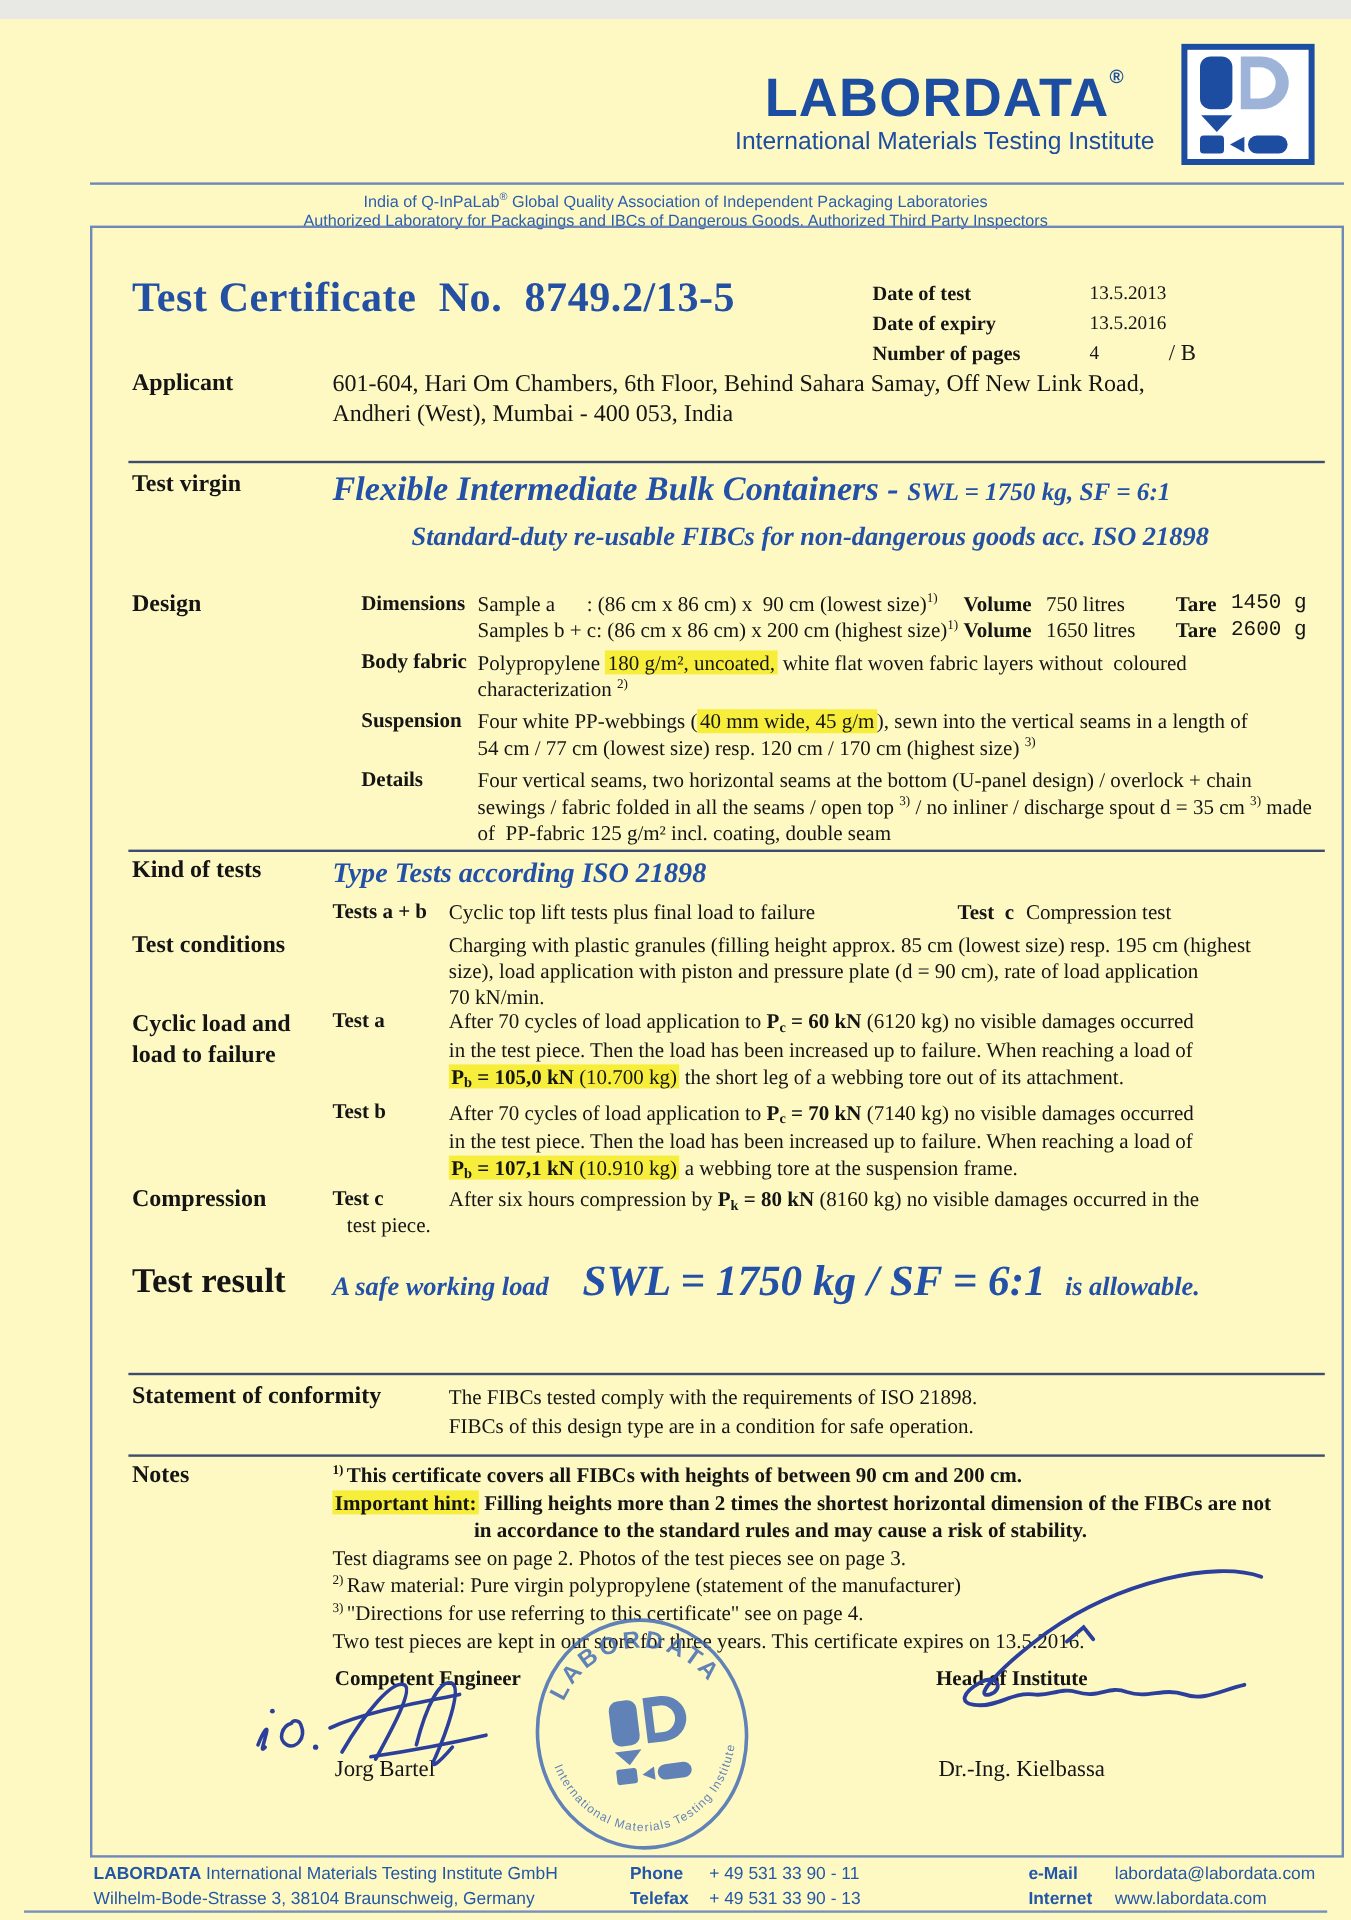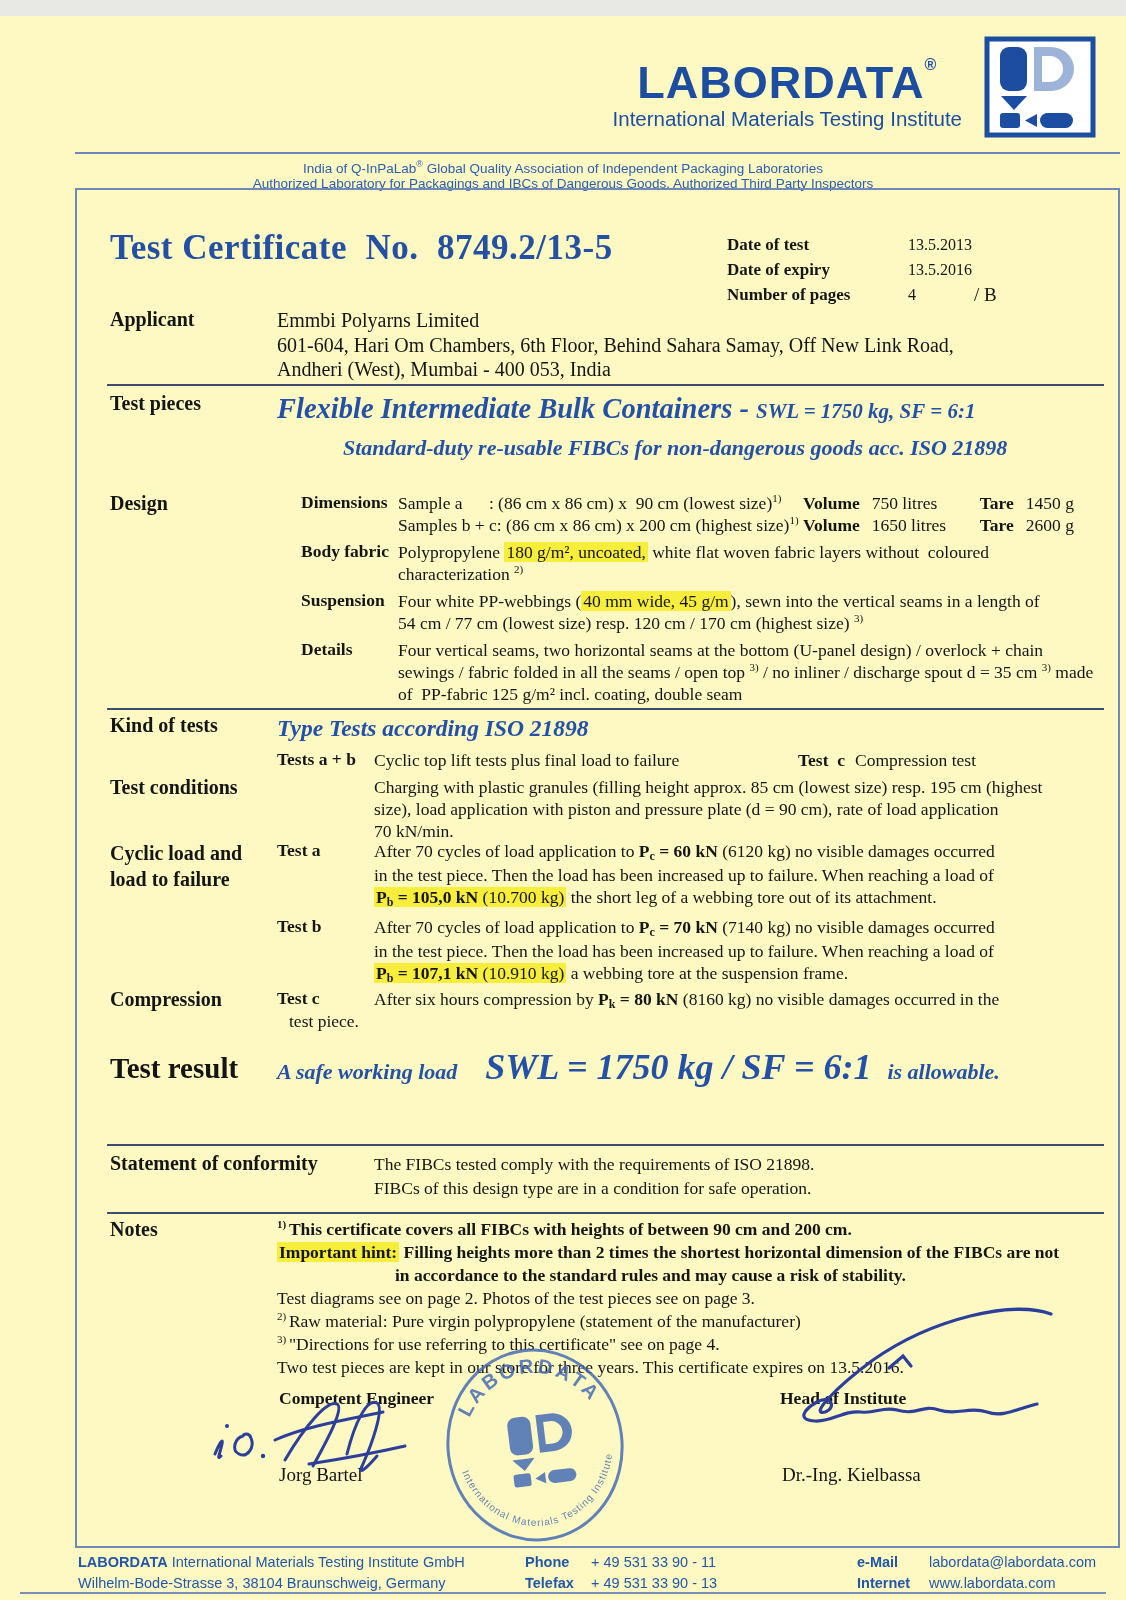--- a/index.html
+++ b/index.html
@@ -54,21 +54,21 @@
   .tp-type .tlabel{font-weight:bold;}
   .tp-type .tvalue{margin-left:9px;}
 
   
   .design{top:302px;display:grid;grid-template-columns:167px 1fr;gap:24px;}
   .subrow{display:grid;grid-template-columns:97px 1fr;margin-bottom:5px;}
   .dim-line{display:flex;}
   .dim-text{width:399px;}
   .lbl-inline{font-weight:bold;}
   .vol-val{margin-left:12px;width:98px;}
-  .tare-val{margin-left:12px;}
+  .tare-val{margin-left:12px;font-family:Liberation Mono, monospace;}
   .gap6{margin-left:6px;}
   .gap10{margin-left:10px;}
 
   
   .kind{top:524px;display:grid;grid-template-columns:167px 1fr;}
   .kind-h{color:#2451a8;font-style:italic;font-weight:bold;font-size:23.5px;line-height:28px;}
   .kind-row{display:grid;grid-template-columns:97px 1fr;margin-top:7px;}
   .kr-text{display:flex;}
   .kr-ab{width:424px;}
 
@@ -168,30 +168,29 @@
           <span class="meta-label">Number of pages</span>
           <span class="meta-value">4</span>
           <span class="meta-suffix">/ B</span>
         </div>
       </div>
     </div>
 
     <div class="sec applicant">
       <div class="lbl">Applicant</div>
       <div class="lines">
-        <div>Emmbi Polyarns Limited</div>
         <div>601-604, Hari Om Chambers, 6th Floor, Behind Sahara Samay, Off New Link Road,</div>
         <div>Andheri (West), Mumbai - 400 053, India</div>
       </div>
     </div>
 
     <div class="divider div1"></div>
 
     <div class="sec testpieces">
-      <div class="lbl">Test pieces</div>
+      <div class="lbl">Test virgin</div>
       <div>
         <div class="tp-h1"><span>Flexible Intermediate Bulk Containers</span><span class="pre"> - </span><span class="swl">SWL = 1750 kg, SF = 6:1</span></div>
         <div class="tp-h2">Standard-duty re-usable FIBCs for non-dangerous goods acc. ISO 21898</div>
       </div>
     </div>
 
     <div class="sec design">
       <div class="lbl">Design</div>
       <div>
         <div class="subrow">

